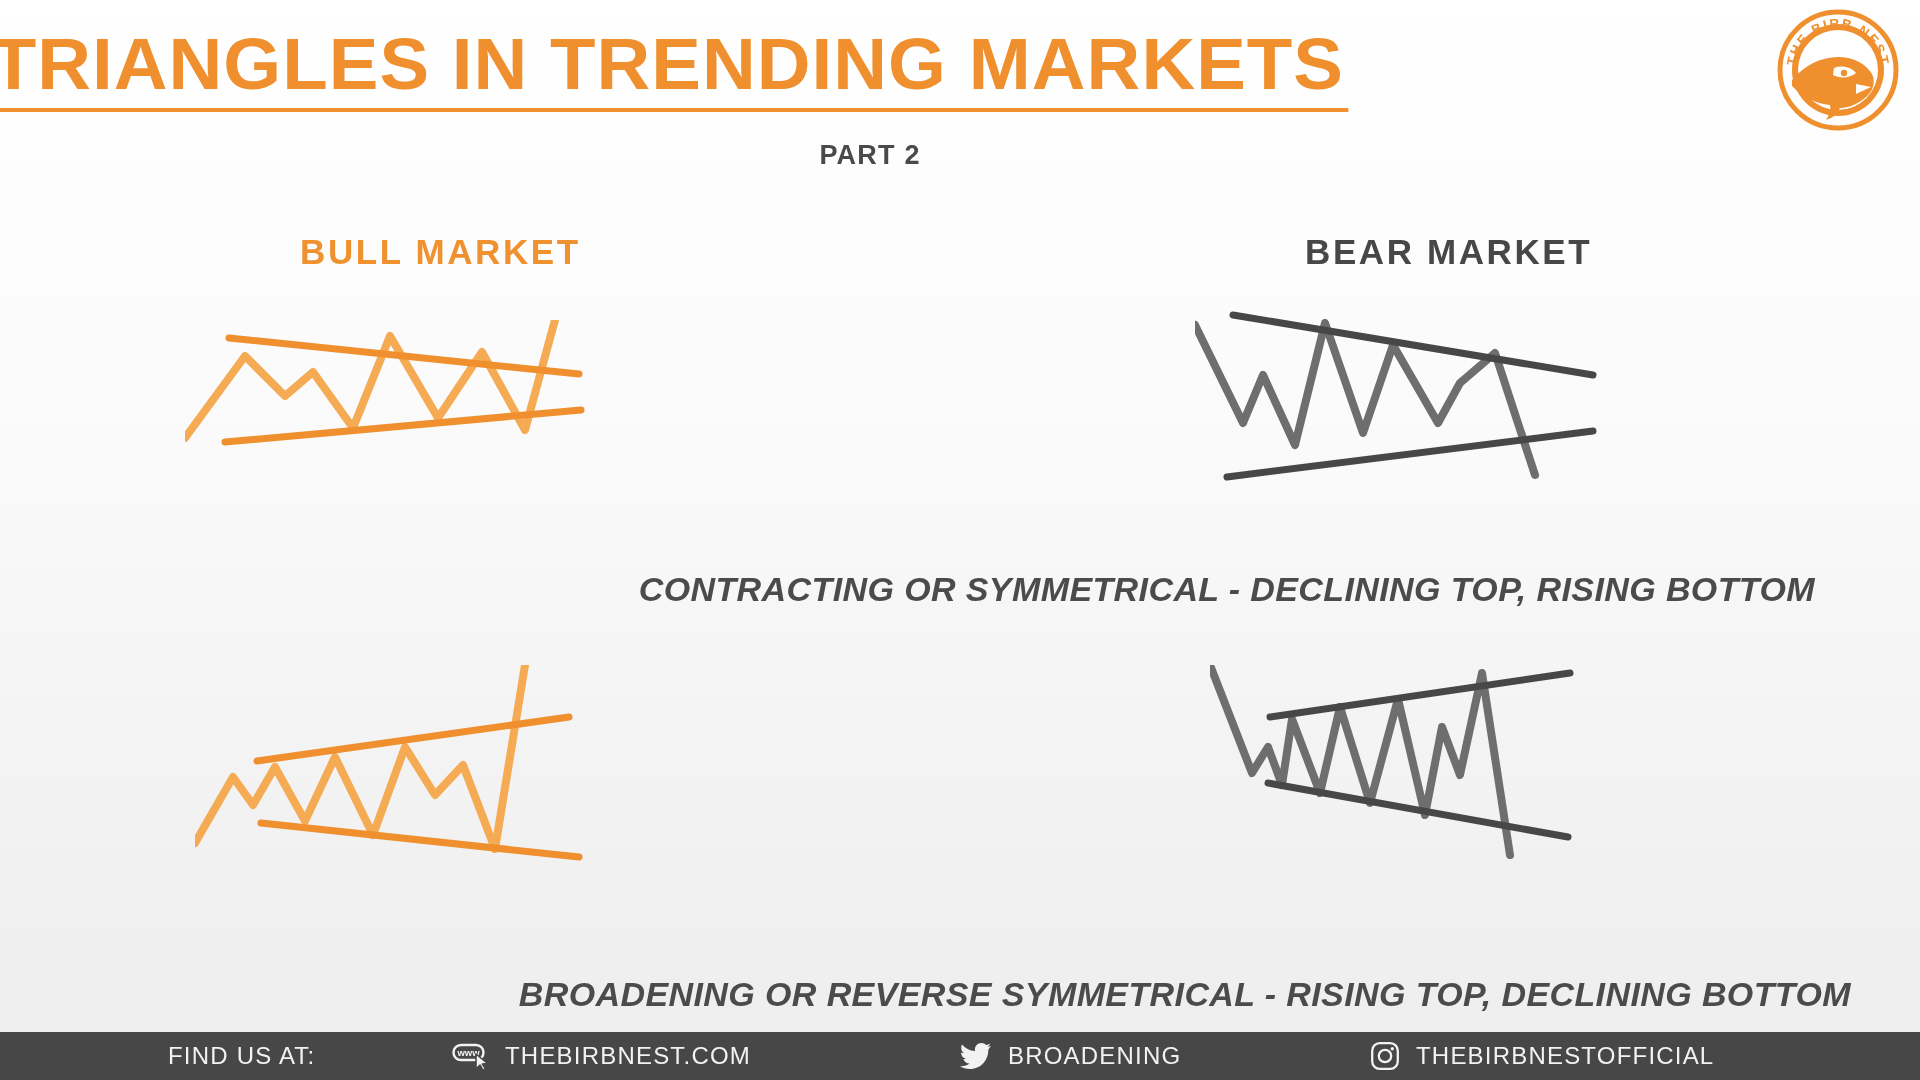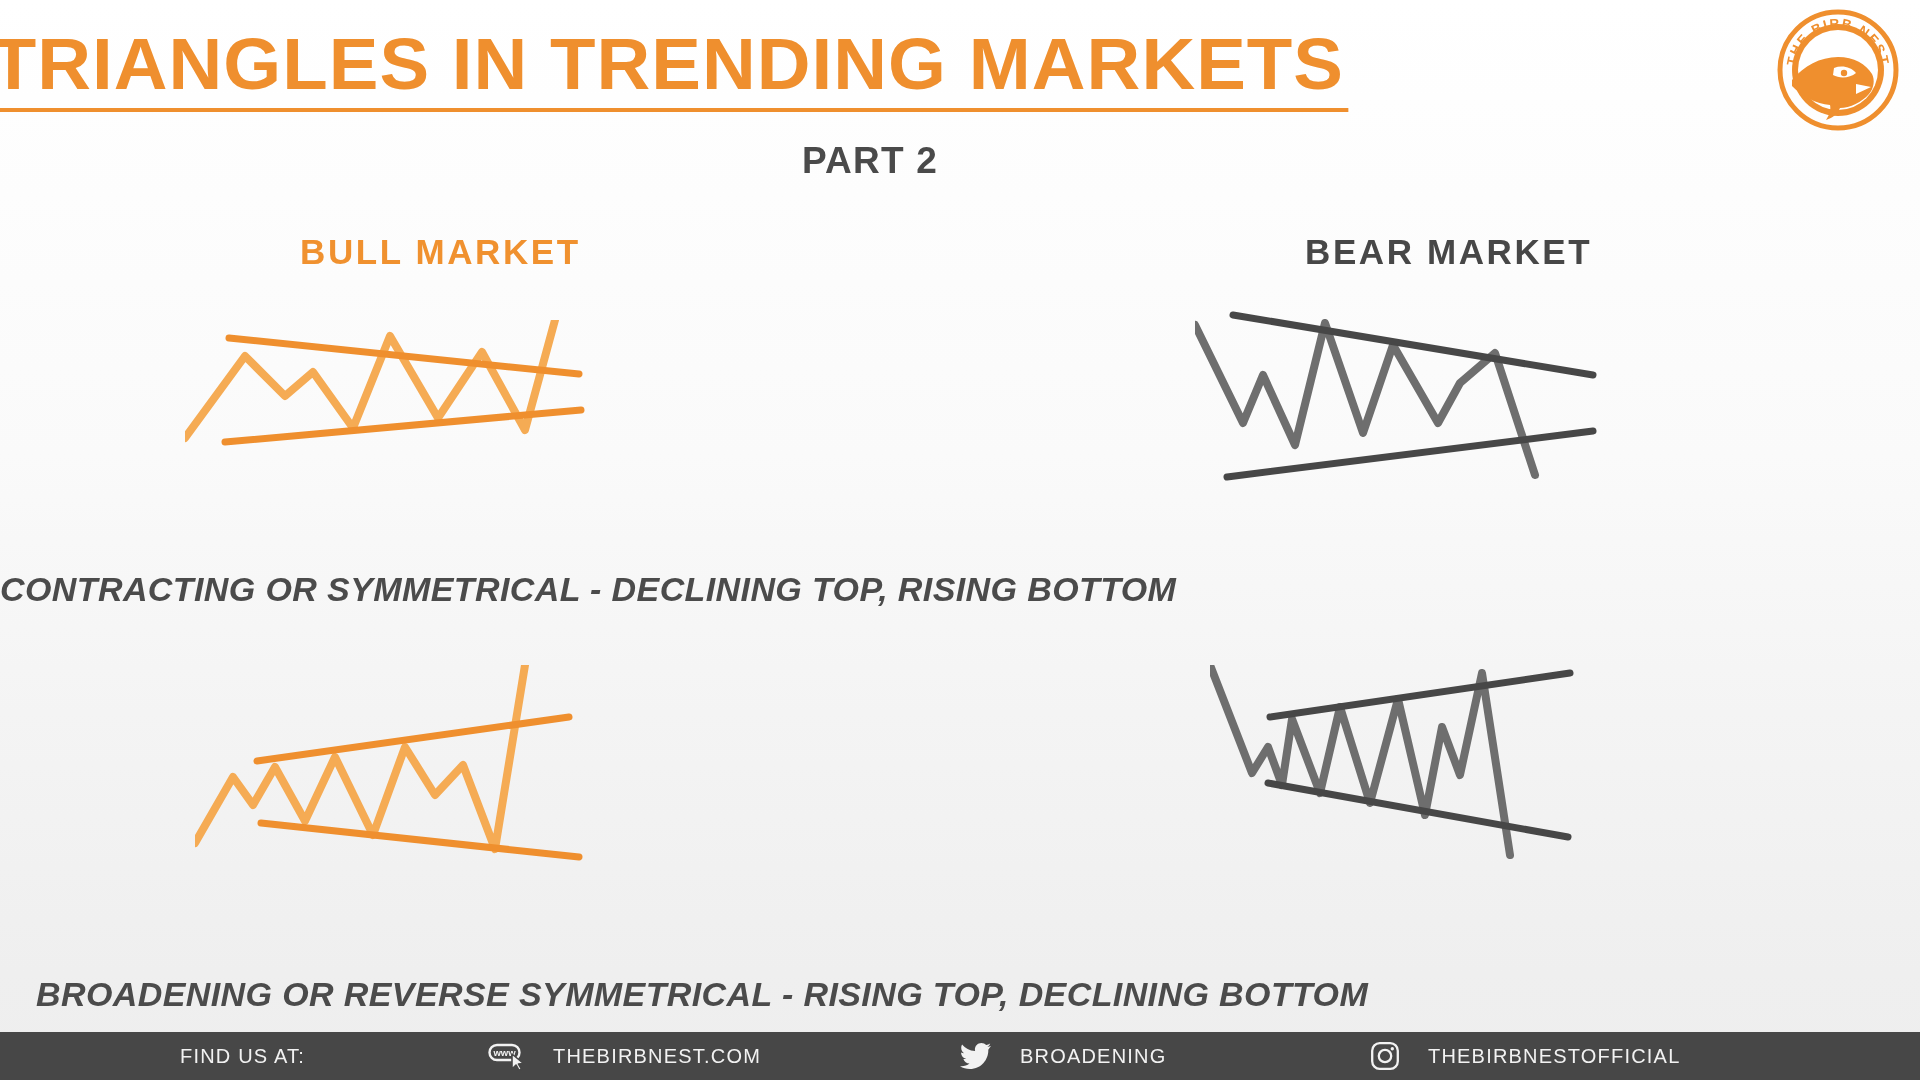--- a/index.html
+++ b/index.html
@@ -41,21 +41,21 @@
     border-bottom: 4px solid #ef8f2e;
   }
   #subtitle {
     position: absolute;
     left: 0;
     top: 140px;
     width: 1740px;
     text-align: center;
     font-family: "Liberation Sans", sans-serif;
     font-weight: bold;
-    font-size: 37px;
+    font-size: 27px;
     letter-spacing: 1.2px;
     color: #4a4a4a;
   }
 
   
   #logo {
     position: absolute;
     left: 1776px;
     top: 8px;
     width: 124px;
@@ -89,21 +89,21 @@
   #fig-bull-contracting { left: 185px;  top: 320px; }
   #fig-bear-contracting { left: 1195px; top: 305px; }
   #fig-bull-broadening  { left: 195px;  top: 665px; }
   #fig-bear-broadening  { left: 1210px; top: 665px; }
 
   
   .caption {
     position: absolute;
     width: 1815px;
     left: 0;
-    text-align: left;
+    text-align: right;
     font-family: "Liberation Sans Narrow", "Liberation Sans", sans-serif;
     font-style: italic;
     font-weight: bold;
     font-size: 34px;
     letter-spacing: 0.4px;
     color: #4b4b4b;
     white-space: nowrap;
   }
   #caption-row1 { top: 570px; }
   #caption-row2 { top: 975px; margin-left: 36px; }
@@ -115,34 +115,33 @@
     bottom: 0;
     width: 1920px;
     height: 48px;
     background: #474747;
     display: flex;
     align-items: center;
     color: #f2f2f2;
   }
   .footer-label {
     font-family: "Liberation Sans Narrow", "Liberation Sans", sans-serif;
-    font-size: 20px;
+    font-size: 24px;
     letter-spacing: 1.2px;
     color: #f2f2f2;
     white-space: nowrap;
-    margin-left: 12px;
   }
   .footer-item {
     display: flex;
     align-items: center;
     gap: 16px;
     position: absolute;
   }
   #footer-find   { left: 168px; }
-  #footer-web    { left: 488px; gap: 13px; }
+  #footer-web    { left: 452px; gap: 13px; }
   #footer-twit   { left: 960px; }
   #footer-insta  { left: 1370px; }
   .footer-icon {
     display: block;
     line-height: 0;
   }
 </style>
 </head>
 <body>
 

